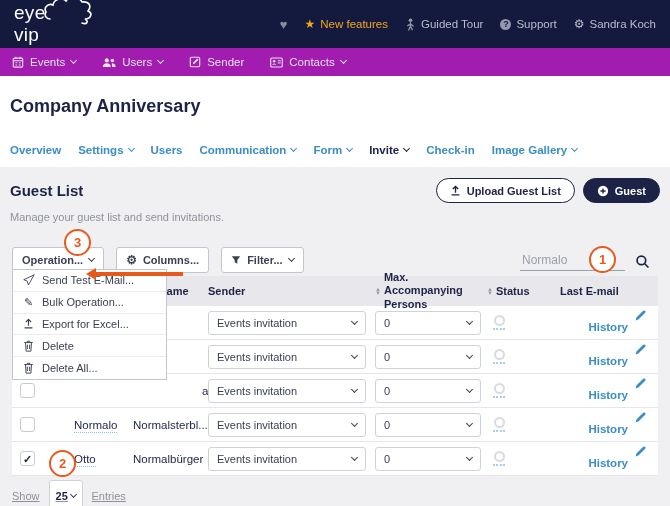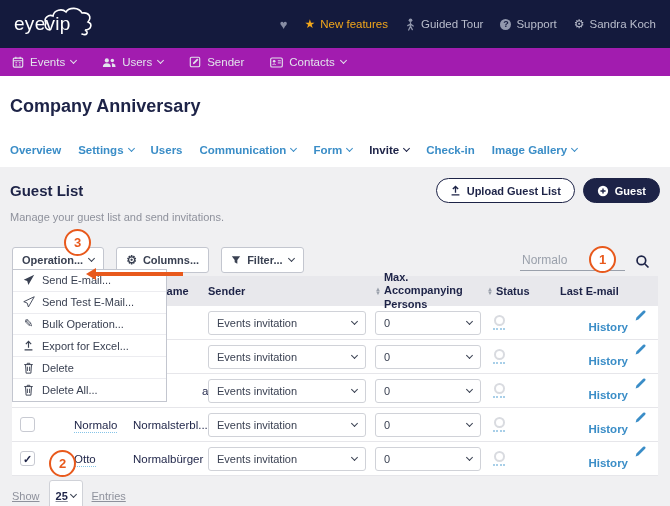--- a/index.html
+++ b/index.html
@@ -1,21 +1,21 @@
 <!DOCTYPE html>
 <html><head>
 <meta charset="utf-8">
 <style>
   * { margin:0; padding:0; box-sizing:border-box; }
   body { font-family:"Liberation Sans", sans-serif; background:#fff; }
   .app { position:relative; width:670px; height:506px; background:#fff; overflow:hidden; color:#1d2347; }
 
   
   .topbar { height:48px; background:#141a3d; display:flex; align-items:center; padding:0 14px 0 14px; }
-  .logo { position:relative; display:flex; align-items:center; color:#fff; font-size:19px; }
+  .logo { position:relative; display:flex; align-items:flex-start; color:#fff; font-size:19px;flex-direction:column; }
   .logo .lt { font-weight:400; letter-spacing:.3px; }
   .logo .lb { font-weight:400; letter-spacing:.3px; }
   .logo svg { position:absolute; left:28px; top:-10px; }
   .top-right { margin-left:auto; display:flex; align-items:center; gap:17px; font-size:11.5px; color:#b9bdcc; }
   .top-item { display:flex; align-items:center; gap:5px; cursor:pointer; }
   .heart { color:#878ca3; font-size:13px; }
   .star { color:#f2a71b; font-size:12px; }
   .newfeat { color:#f2a71b; }
   .gear { font-size:12px; color:#b9bdcc; }
   .qicon { width:11px; height:11px; border-radius:50%; background:#9298ad; color:#141a3d; font-size:9px; font-weight:700; display:inline-flex; align-items:center; justify-content:center; }
@@ -443,28 +443,20 @@
           <span>25</span>
           <span class="chev"></span>
         </span>
       <span>Entries</span>
     </div>
 
     <div class="menu">
       <div class="menu-item">
         <span class="mi-icon">
           <svg width="12" height="12" viewBox="0 0 16 16">
-              <path d="M15 1 L1 7.6 L5.6 9.4 L7.2 14.6 L9.4 10.8 L15 1 Z" fill="#3a4152"></path>
-            </svg>
-        </span>
-        <span>Send E-mail...</span>
-      </div>
-      <div class="menu-item">
-        <span class="mi-icon">
-          <svg width="12" height="12" viewBox="0 0 16 16">
               <path d="M15 1 L1 7.6 L5.6 9.4 L7.2 14.6 L9.4 10.8 L15 1 Z" fill="none" stroke="#3a4152" stroke-width="1.2"></path>
             </svg>
         </span>
         <span>Send Test E-Mail...</span>
       </div>
       <div class="menu-item">
         <span class="mi-icon">✎</span>
         <span>Bulk Operation...</span>
       </div>
       <div class="menu-item">

